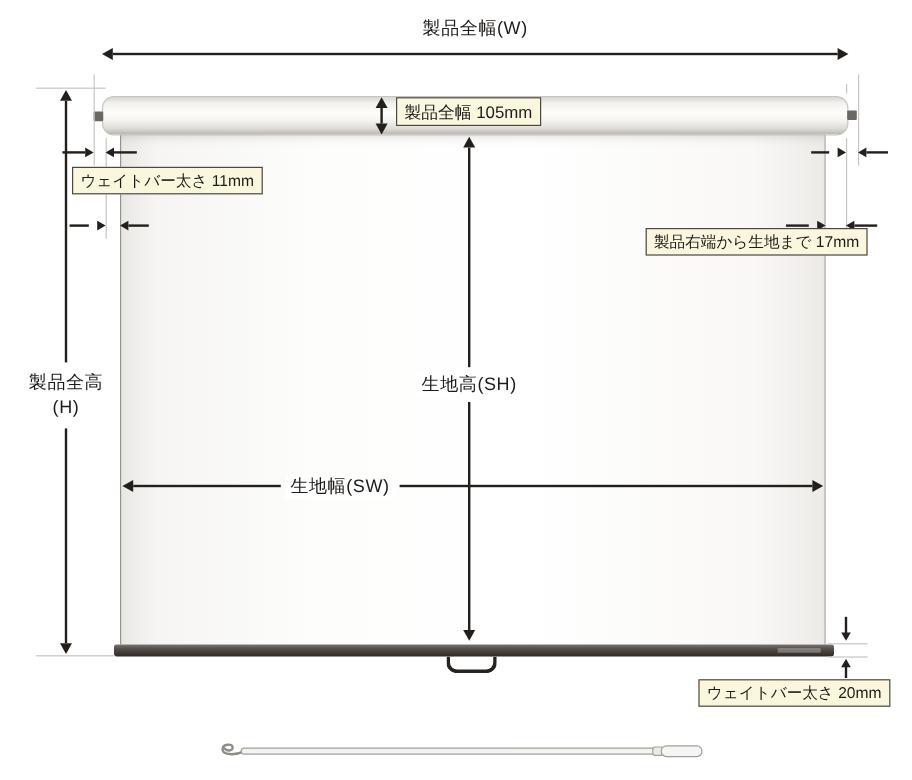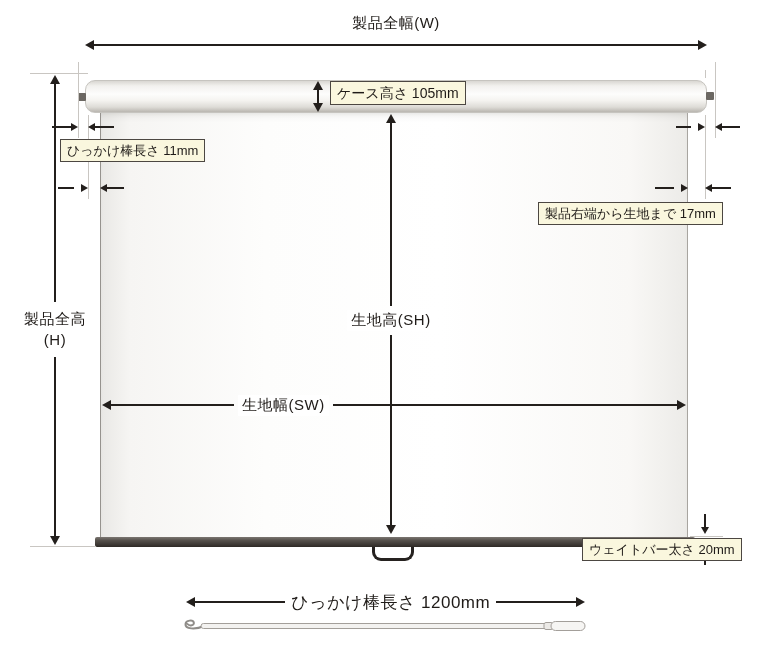--- a/index.html
+++ b/index.html
@@ -119,57 +119,50 @@
     <span class="dim-label on-fabric" style="margin:0 4px;">生地幅(SW)</span>
     <span class="seg-h" style="flex:336 1 0;"></span>
     <span class="ah ah-r"></span>
   </div>
 
   <div class="dim-col" style="left:313px;top:81px;width:10px;height:31px;">
     <span class="ah ah-u"></span>
     <span class="seg-v grow"></span>
     <span class="ah ah-d"></span>
   </div>
-  <div class="cal" style="left:330px;top:81px;font-size:14px;line-height:18px;">ケース高さ 105mm</div>
+  <div class="cal" style="left:330px;top:81px;font-size:14px;line-height:18px;">製品全幅 105mm</div>
 
   <div class="sline-h" style="left:52px;top:126px;width:19px;"></div>
   <div class="ah-sm-r" style="left:71px;top:123px;"></div>
   <div class="ah-sm-l" style="left:88px;top:123px;"></div>
   <div class="sline-h" style="left:95px;top:126px;width:19px;"></div>
-  <div class="cal" style="left:60px;top:139px;">ひっかけ棒長さ 11mm</div>
+  <div class="cal" style="left:60px;top:139px;">ウェイトバー太さ 11mm</div>
 
   <div class="sline-h" style="left:676px;top:126px;width:15px;"></div>
   <div class="ah-sm-r" style="left:698px;top:123px;"></div>
   <div class="ah-sm-l" style="left:715px;top:123px;"></div>
   <div class="sline-h" style="left:722px;top:126px;width:18px;"></div>
 
   <div class="sline-h" style="left:58px;top:187px;width:16px;"></div>
   <div class="ah-sm-r" style="left:81px;top:184px;"></div>
   <div class="ah-sm-l" style="left:100px;top:184px;"></div>
   <div class="sline-h" style="left:107px;top:187px;width:17px;"></div>
 
   <div class="sline-h" style="left:655px;top:187px;width:19px;"></div>
   <div class="ah-sm-r" style="left:681px;top:184px;"></div>
   <div class="ah-sm-l" style="left:705px;top:184px;"></div>
   <div class="sline-h" style="left:712px;top:187px;width:19px;"></div>
-  <div class="cal" style="left:538px;top:202px;">製品右端から生地まで 17mm</div>
+  <div class="cal" style="left:538px;top:190px;">製品右端から生地まで 17mm</div>
 
   <div class="sline-v" style="left:704px;top:514px;height:14px;"></div>
   <div class="ah-sm-d" style="left:701px;top:527px;"></div>
   <div class="ah-sm-u" style="left:701px;top:549px;"></div>
   <div class="sline-v" style="left:704px;top:555px;height:10px;"></div>
-  <div class="cal" style="left:582px;top:538px;">ウェイトバー太さ 20mm</div>
+  <div class="cal" style="left:582px;top:566px;">ウェイトバー太さ 20mm</div>
 
-  <div class="dim-row" style="left:186px;top:590px;width:399px;height:24px;">
-    <span class="ah ah-l"></span>
-    <span class="seg-h" style="flex:103 1 0;"></span>
-    <span class="dim-label" style="font-size:17px;margin:0 6px;">ひっかけ棒長さ 1200mm</span>
-    <span class="seg-h" style="flex:91 1 0;"></span>
-    <span class="ah ah-r"></span>
-  </div>
 
   <svg class="abs" style="left:180px;top:613px;" width="410" height="26" viewBox="0 0 410 26">
     <path d="M24 13 C15 17, 5 16, 5.5 11 C6 7, 13 6.5, 13.8 9.5 C14.5 12.5, 9.5 13.5, 7.5 11" fill="none" stroke="#8f8c88" stroke-width="2" stroke-linecap="round"></path>
     <rect x="21" y="10.5" width="350" height="5" rx="2.5" fill="#f3f2f0" stroke="#a39f9a" stroke-width="1"></rect>
     <rect x="364" y="9.5" width="9" height="7" rx="2" fill="#eceae7" stroke="#a39f9a" stroke-width="1"></rect>
     <rect x="371" y="8.5" width="34" height="9" rx="4.5" fill="#f6f5f3" stroke="#a39f9a" stroke-width="1"></rect>
   </svg>
 
 </div>
 

